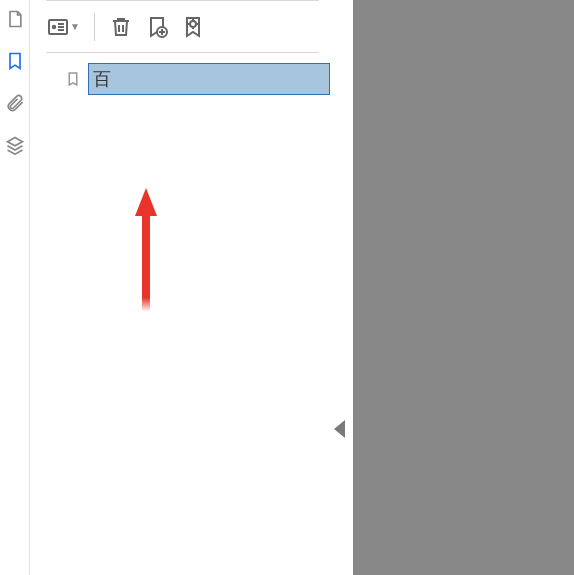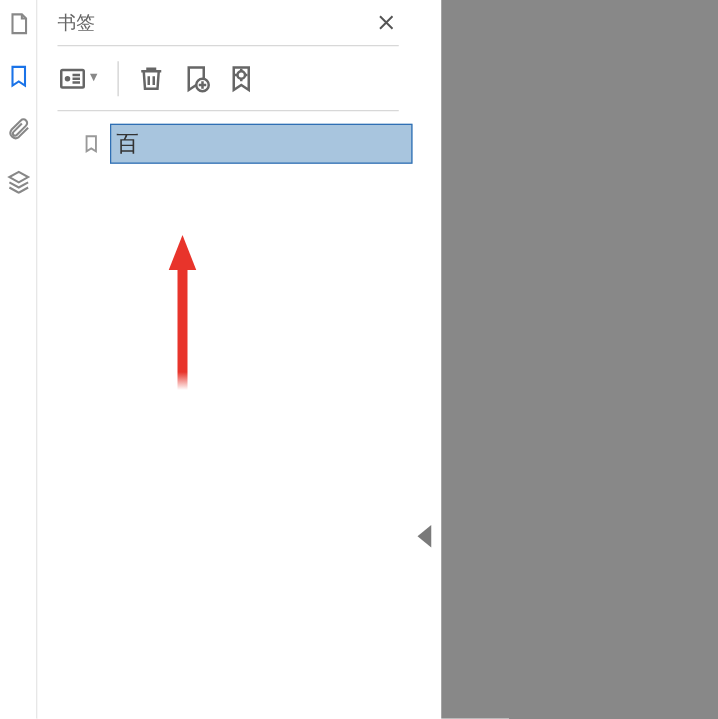--- a/index.html
+++ b/index.html
@@ -161,28 +161,20 @@
   <div class="tb-item">
     <svg viewBox="0 0 24 24" fill="none" stroke="currentColor" stroke-width="2">
         <path d="M12 3l9 5-9 5-9-5 9-5z"></path>
         <path d="M3 13l9 5 9-5"></path>
         <path d="M3 18l9 5 9-5"></path>
       </svg>
   </div>
 </div>
 
 <div class="panel">
-  <div class="panel-header">
-    <span>书签</span>
-    <span class="close-btn">
-      <svg viewBox="0 0 16 16" stroke="currentColor" stroke-width="1.6">
-          <path d="M3 3l10 10M13 3L3 13"></path>
-        </svg>
-    </span>
-  </div>
   <div class="panel-toolbar">
     <div class="tool-btn">
       <svg viewBox="0 0 24 24" fill="none" stroke="currentColor" stroke-width="2">
           <rect x="3" y="5" width="18" height="14" rx="1"></rect>
           <circle cx="8" cy="12" r="1.2" fill="currentColor"></circle>
           <path d="M12 9h6M12 12h6M12 15h6"></path>
         </svg>
       <span class="chev">▼</span>
     </div>
     <div class="tool-sep"></div>

